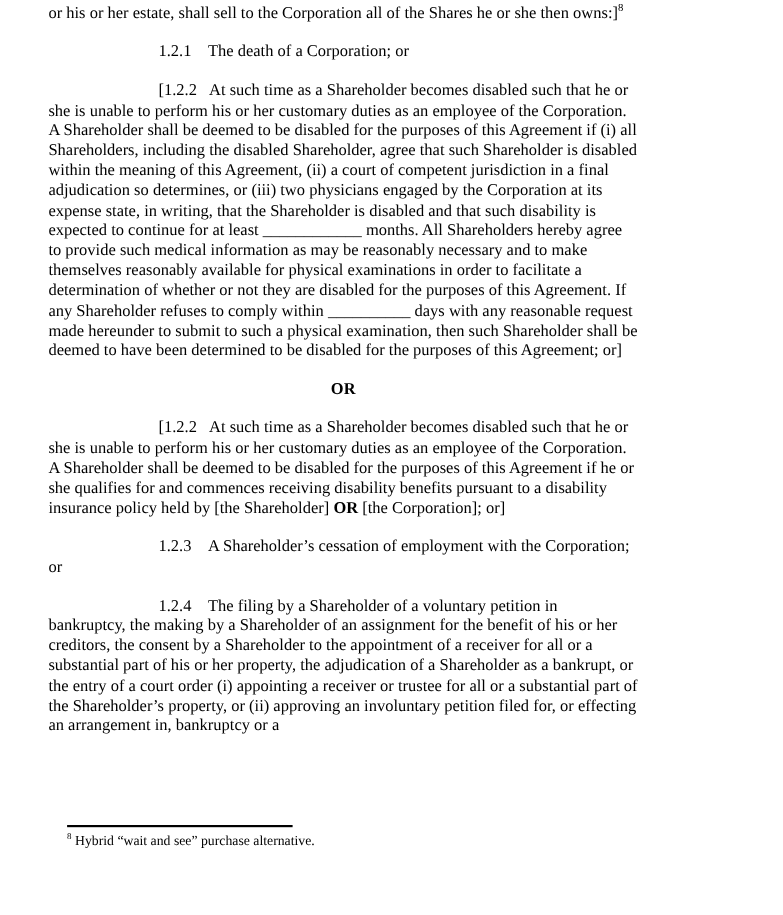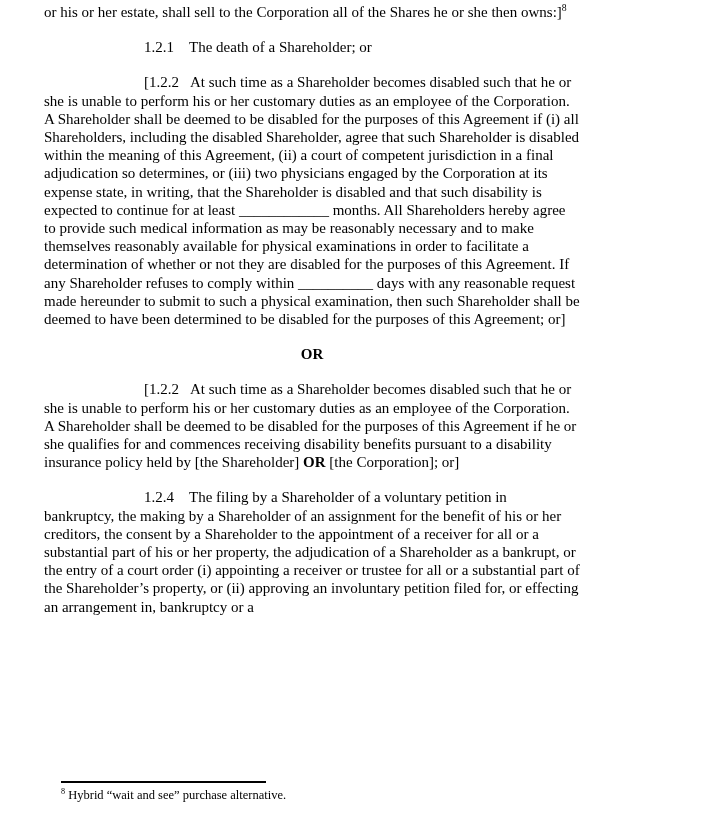--- a/index.html
+++ b/index.html
@@ -45,21 +45,21 @@
   sup.fn-ref {
     font-size: 0.65em;
     vertical-align: super;
     line-height: 0;
   }
   b.inline-or {
     font-weight: bold;
   }
   .footnote-block {
     position: absolute;
-    top: 781px;
+    top: 750px;
     left: 61px;
     width: 560px;
   }
   .footnote-rule {
     width: 205px;
     border: none;
     border-top: 2px solid #000000;
     margin: 0 0 5px 0;
   }
   .footnote-text {
@@ -67,28 +67,29 @@
     line-height: 15px;
   }
 </style>
 </head>
 <body>
 
 <div class="page">
 
   <p class="para"><span>or his or her estate, shall sell to the Corporation all of the Shares he or she then owns:]</span><sup class="fn-ref">8</sup></p>
 
-  <p class="para indent"><span class="num">1.2.1</span><span>The death of a Shareholder; or</span></p>
+  <p class="para indent"><span class="num">1.2.1</span><span>The death of a Corporation; or</span></p>
 
   <p class="para indent"><span class="num num-tight">[1.2.2</span><span>At such time as a Shareholder becomes disabled such that he or she is unable to perform his or her customary duties as an employee of the Corporation. A Shareholder shall be deemed to be disabled for the purposes of this Agreement if (i) all Shareholders, including the disabled Shareholder, agree that such Shareholder is disabled within the meaning of this Agreement, (ii) a court of competent jurisdiction in a final adjudication so determines, or (iii) two physicians engaged by the Corporation at its expense state, in writing, that the Shareholder is disabled and that such disability is expected to continue for at least ____________ months. All Shareholders hereby agree to provide such medical information as may be reasonably necessary and to make themselves reasonably available for physical examinations in order to facilitate a determination of whether or not they are disabled for the purposes of this Agreement. If any Shareholder refuses to comply within __________ days with any reasonable request made hereunder to submit to such a physical examination, then such Shareholder shall be deemed to have been determined to be disabled for the purposes of this Agreement; or]</span></p>
 
   <p class="or-divider">OR</p>
 
   <p class="para indent"><span class="num num-tight">[1.2.2</span><span>At such time as a Shareholder becomes disabled such that he or she is unable to perform his or her customary duties as an employee of the Corporation. A Shareholder shall be deemed to be disabled for the purposes of this Agreement if he or she qualifies for and commences receiving disability benefits pursuant to a disability insurance policy held by [the Shareholder] </span><b class="inline-or">OR</b><span> [the Corporation]; or]</span></p>
 
+  <p class="para indent"><span class="num">1.2.3</span><span>A Shareholder’s cessation of employment with the Corporation; or</span></p>
 
   <p class="para indent"><span class="num">1.2.4</span><span>The filing by a Shareholder of a voluntary petition in bankruptcy, the making by a Shareholder of an assignment for the benefit of his or her creditors, the consent by a Shareholder to the appointment of a receiver for all or a substantial part of his or her property, the adjudication of a Shareholder as a bankrupt, or the entry of a court order (i) appointing a receiver or trustee for all or a substantial part of the Shareholder’s property, or (ii) approving an involuntary petition filed for, or effecting an arrangement in, bankruptcy or a</span></p>
 
 </div>
 
 <div class="footnote-block">
   <hr class="footnote-rule">
   <div class="footnote-text"><sup class="fn-ref">8</sup><span> Hybrid “wait and see” purchase alternative.</span></div>
 </div>
 

